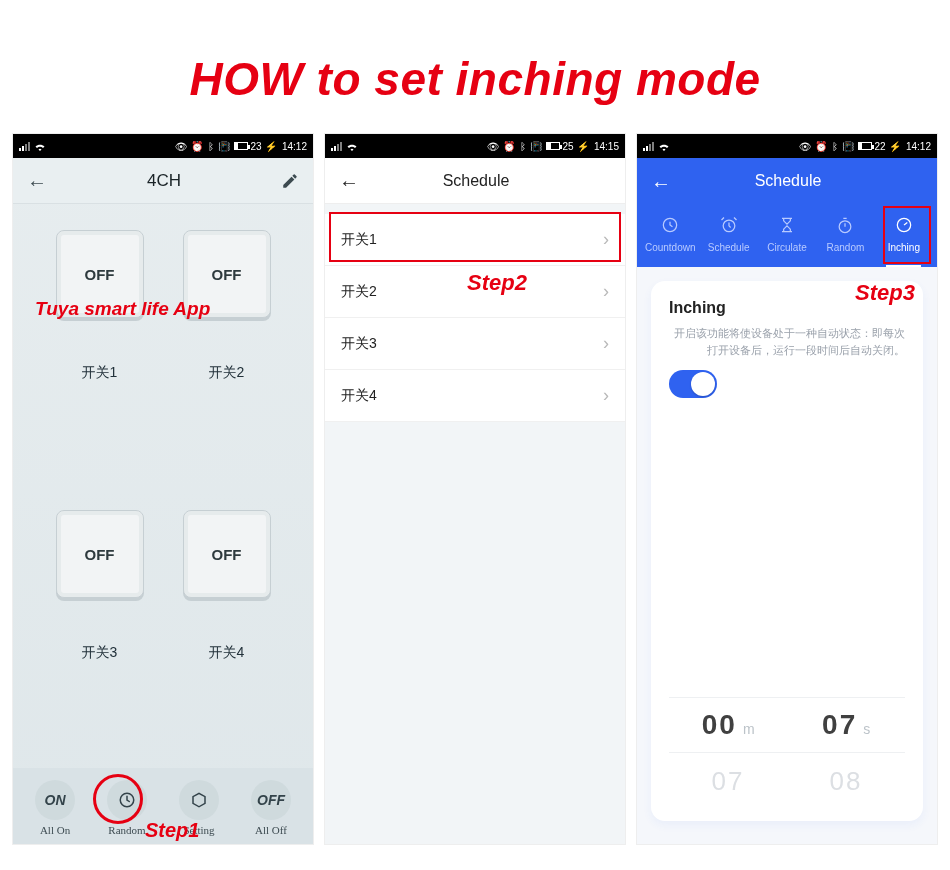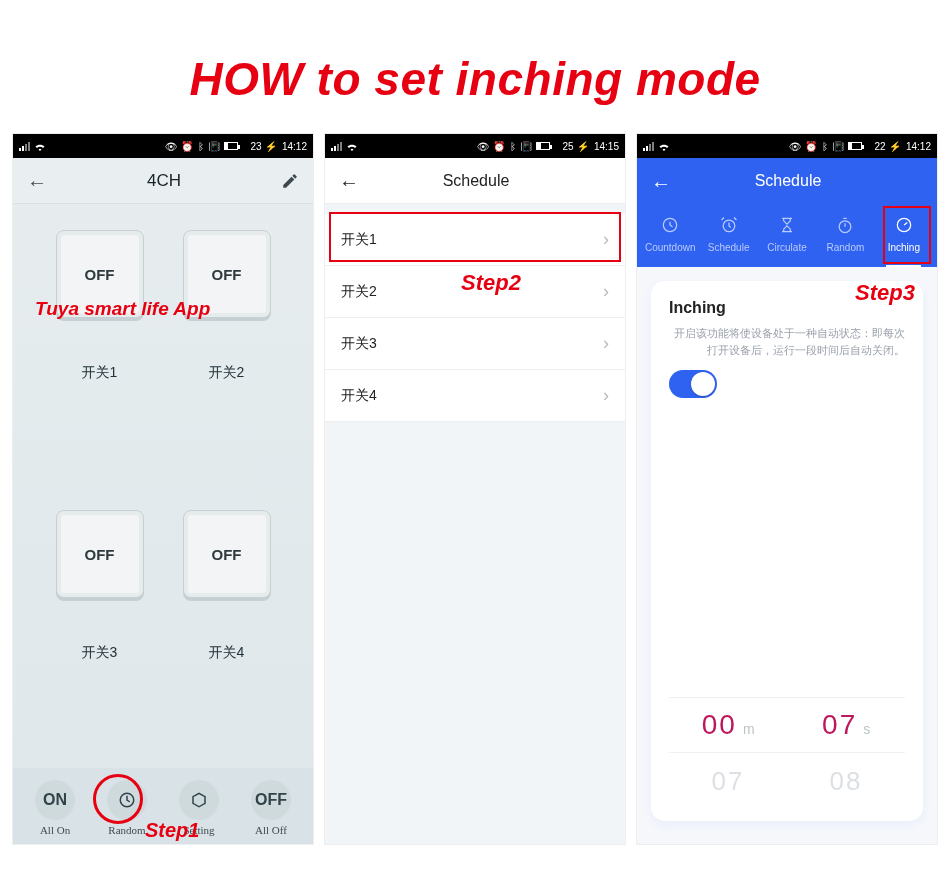--- a/index.html
+++ b/index.html
@@ -3,21 +3,21 @@
 <meta charset="utf-8">
 <style>
   * { box-sizing: border-box; margin: 0; padding: 0; }
   html, body { width: 950px; height: 870px; background: #fff; font-family: -apple-system, "Helvetica Neue", Arial, sans-serif; overflow: hidden; }
   .page-title { font-size: 46px; font-weight: 800; font-style: italic; color: #e60012; text-align: center; padding: 52px 0 28px; letter-spacing: .5px; }
   .phones { display: flex; gap: 12px; justify-content: center; padding: 0 10px; }
   .phone { width: 300px; height: 710px; background: #fff; box-shadow: 0 0 0 1px #eee; position: relative; display: flex; flex-direction: column; overflow: hidden; }
   
   .statusbar { height: 24px; background: #000; color: #fff; display: flex; align-items: center; justify-content: space-between; font-size: 10px; padding: 0 6px; }
   .sb-left, .sb-right { display: flex; align-items: center; gap: 4px; }
-  .sb-right .bat { display: inline-flex; align-items: center; gap: 12px; }
+  .sb-right .bat { display: inline-flex; align-items: center; gap: 2px; }
   .bat-pct { border: 1px solid #fff; height: 8px; width: 14px; display: inline-block; position: relative; }
   .bat-pct::after { content: ""; position: absolute; right: -3px; top: 2px; width: 2px; height: 4px; background: #fff; }
   .bat-pct i { display:block; height:100%; background:#fff; }
   
   .callout { position: absolute; color: #e60012; font-weight: 800; font-style: italic; font-size: 22px; pointer-events: none; }
   .highlight-red { position: absolute; border: 2px solid #e60012; pointer-events: none; }
   .circle-red { position:absolute; border:3px solid #e60012; border-radius:50%; pointer-events:none; }
   
   .s1 { background: linear-gradient(#e7edef, #dfe7ea); }
   .appbar1 { height: 46px; background: #e9eff1; display: flex; align-items: center; justify-content: space-between; padding: 0 14px; border-bottom: 1px solid #d9e0e3; }
@@ -25,21 +25,21 @@
   .appbar1 .title { font-size: 17px; font-weight: 500; color: #1a2327; }
   .edit-icon { color:#3c4a50; }
   .tip-row { display:flex; align-items:center; justify-content:space-between; padding: 10px 14px; font-size:12px; color:#4b5c62; }
   .close-circ { width:20px; height:20px; border:1px solid #90a0a6; border-radius:50%; display:flex; align-items:center; justify-content:center; font-size:12px; color:#90a0a6; cursor:pointer; }
   .switch-grid { flex:1; display:grid; grid-template-columns: 1fr 1fr; grid-template-rows: 1fr 1fr; padding: 20px 28px 4px; row-gap: 20px; column-gap: 10px; }
   .sw-cell { display:flex; flex-direction:column; align-items:center; justify-content:flex-start; gap: 46px; padding-top: 6px;}
   .sw-btn { width:88px; height:88px; background:#f2f4f5; border:1px solid #c6cfd3; border-radius:8px; box-shadow: 0 3px 0 #c6cfd3, inset 0 0 0 4px #e6ebec; display:flex; align-items:center; justify-content:center; font-size:15px; font-weight:700; color:#2e3a3e; cursor:pointer; font-family: Arial, sans-serif; }
   .sw-name { font-size:14px; color:#22313a; }
   .footer1 { height: 76px; background:#d9e2e6; display:flex; align-items:center; justify-content:space-around; padding: 6px 6px 2px; }
   .fbtn { display:flex; flex-direction:column; align-items:center; gap:4px; cursor:pointer; }
-  .fbtn .circ { width:40px; height:40px; border-radius:50%; background:#cfdadd; display:flex; align-items:center; justify-content:center; font-size:16px; font-weight:700; color:#33434a; }
+  .fbtn .circ { width:40px; height:40px; border-radius:50%; background:#cfdadd; display:flex; align-items:center; justify-content:center; font-size:14px; font-weight:700; color:#33434a;font-style:italic; }
   .fbtn .lbl { font-size:11px; color:#3e4c52;font-family:Liberation Serif, serif; }
   
   .s2 { background:#f2f5f7; }
   .appbar2 { height:46px; background:#fff; display:flex; align-items:center; justify-content:space-between; padding:0 14px; border-bottom:1px solid #eee; }
   .appbar2 .title { font-size:16px; color:#222; }
   .list2 { background:#fff; margin-top:10px; }
   .row2 { height:52px; display:flex; align-items:center; justify-content:space-between; padding:0 16px; border-bottom:1px solid #f0f0f0; font-size:14px; color:#222; cursor:pointer; }
   .chev { color:#b9b9b9; font-size:18px; }
   
   .s3 { background:#f5f7fb; }
@@ -53,21 +53,21 @@
   .tab3.active::after { content:""; position:absolute; bottom:-14px; left:20%; width:60%; height:2px; background:#fff; }
   .card3 { margin:14px; background:#fff; border-radius:14px; padding:18px 18px 0; box-shadow:0 4px 10px rgba(47,98,240,.06); height: 540px; display:flex; flex-direction:column; }
   .card3 h3 { font-size:16px; font-weight:600; color:#222; margin-bottom:8px; }
   .card3 .desc { font-size:11px; line-height:1.5; color:#9aa1ab; margin-bottom:12px;text-align:right; }
   .toggle { width:48px; height:28px; border-radius:14px; background:#2f62f0; position:relative; cursor:pointer; }
   .toggle .knob { position:absolute; right:2px; top:2px; width:24px; height:24px; background:#fff; border-radius:50%; box-shadow:0 1px 2px rgba(0,0,0,.2); }
   .picker { margin-top:auto; padding-bottom:12px; }
   .prow { display:flex; justify-content:space-around; align-items:center; height:56px; }
   .prow.faded span { color:#dcdfe3; }
   .prow span { font-size:26px; color:#9099a2; letter-spacing:2px; }
-  .prow.main span.num { color:#be185d; font-size:28px; font-weight:400; }
+  .prow.main span.num { color:#404040; font-size:28px; font-weight:700; }
   .prow.main span.unit { color:#bcc3c9; font-size:14px; padding-left:4px; }
   .pcell { display:flex; align-items:baseline; gap:2px; }
   .signal-bars { display:inline-flex; align-items:flex-end; gap:1px; height:9px; }
   .signal-bars i { width:2px; background:rgba(255,255,255,.5); }
   .signal-bars i.on { background:#fff; }
   svg { display:block; }
 </style>
 </head>
 <body>
 
@@ -219,21 +219,21 @@
           <span>开关3</span>
           <span class="chev">›</span>
         </div>
       <div class="row2">
           <span>开关4</span>
           <span class="chev">›</span>
         </div>
     </div>
 
     <div class="highlight-red" style="top:78px; left:4px; right:4px; height:50px;"></div>
-    <div class="callout" style="top:136px; left:136px;">Step2</div>
+    <div class="callout" style="top:136px; left:142px;">Step2</div>
   </div>
 
   <div class="phone s3">
     <div class="statusbar">
       <div class="sb-left">
         <span class="signal-bars">
             <i style="height:3px" class="on"></i>
             <i style="height:5px" class="on"></i>
             <i style="height:7px"></i>
             <i style="height:9px"></i>

